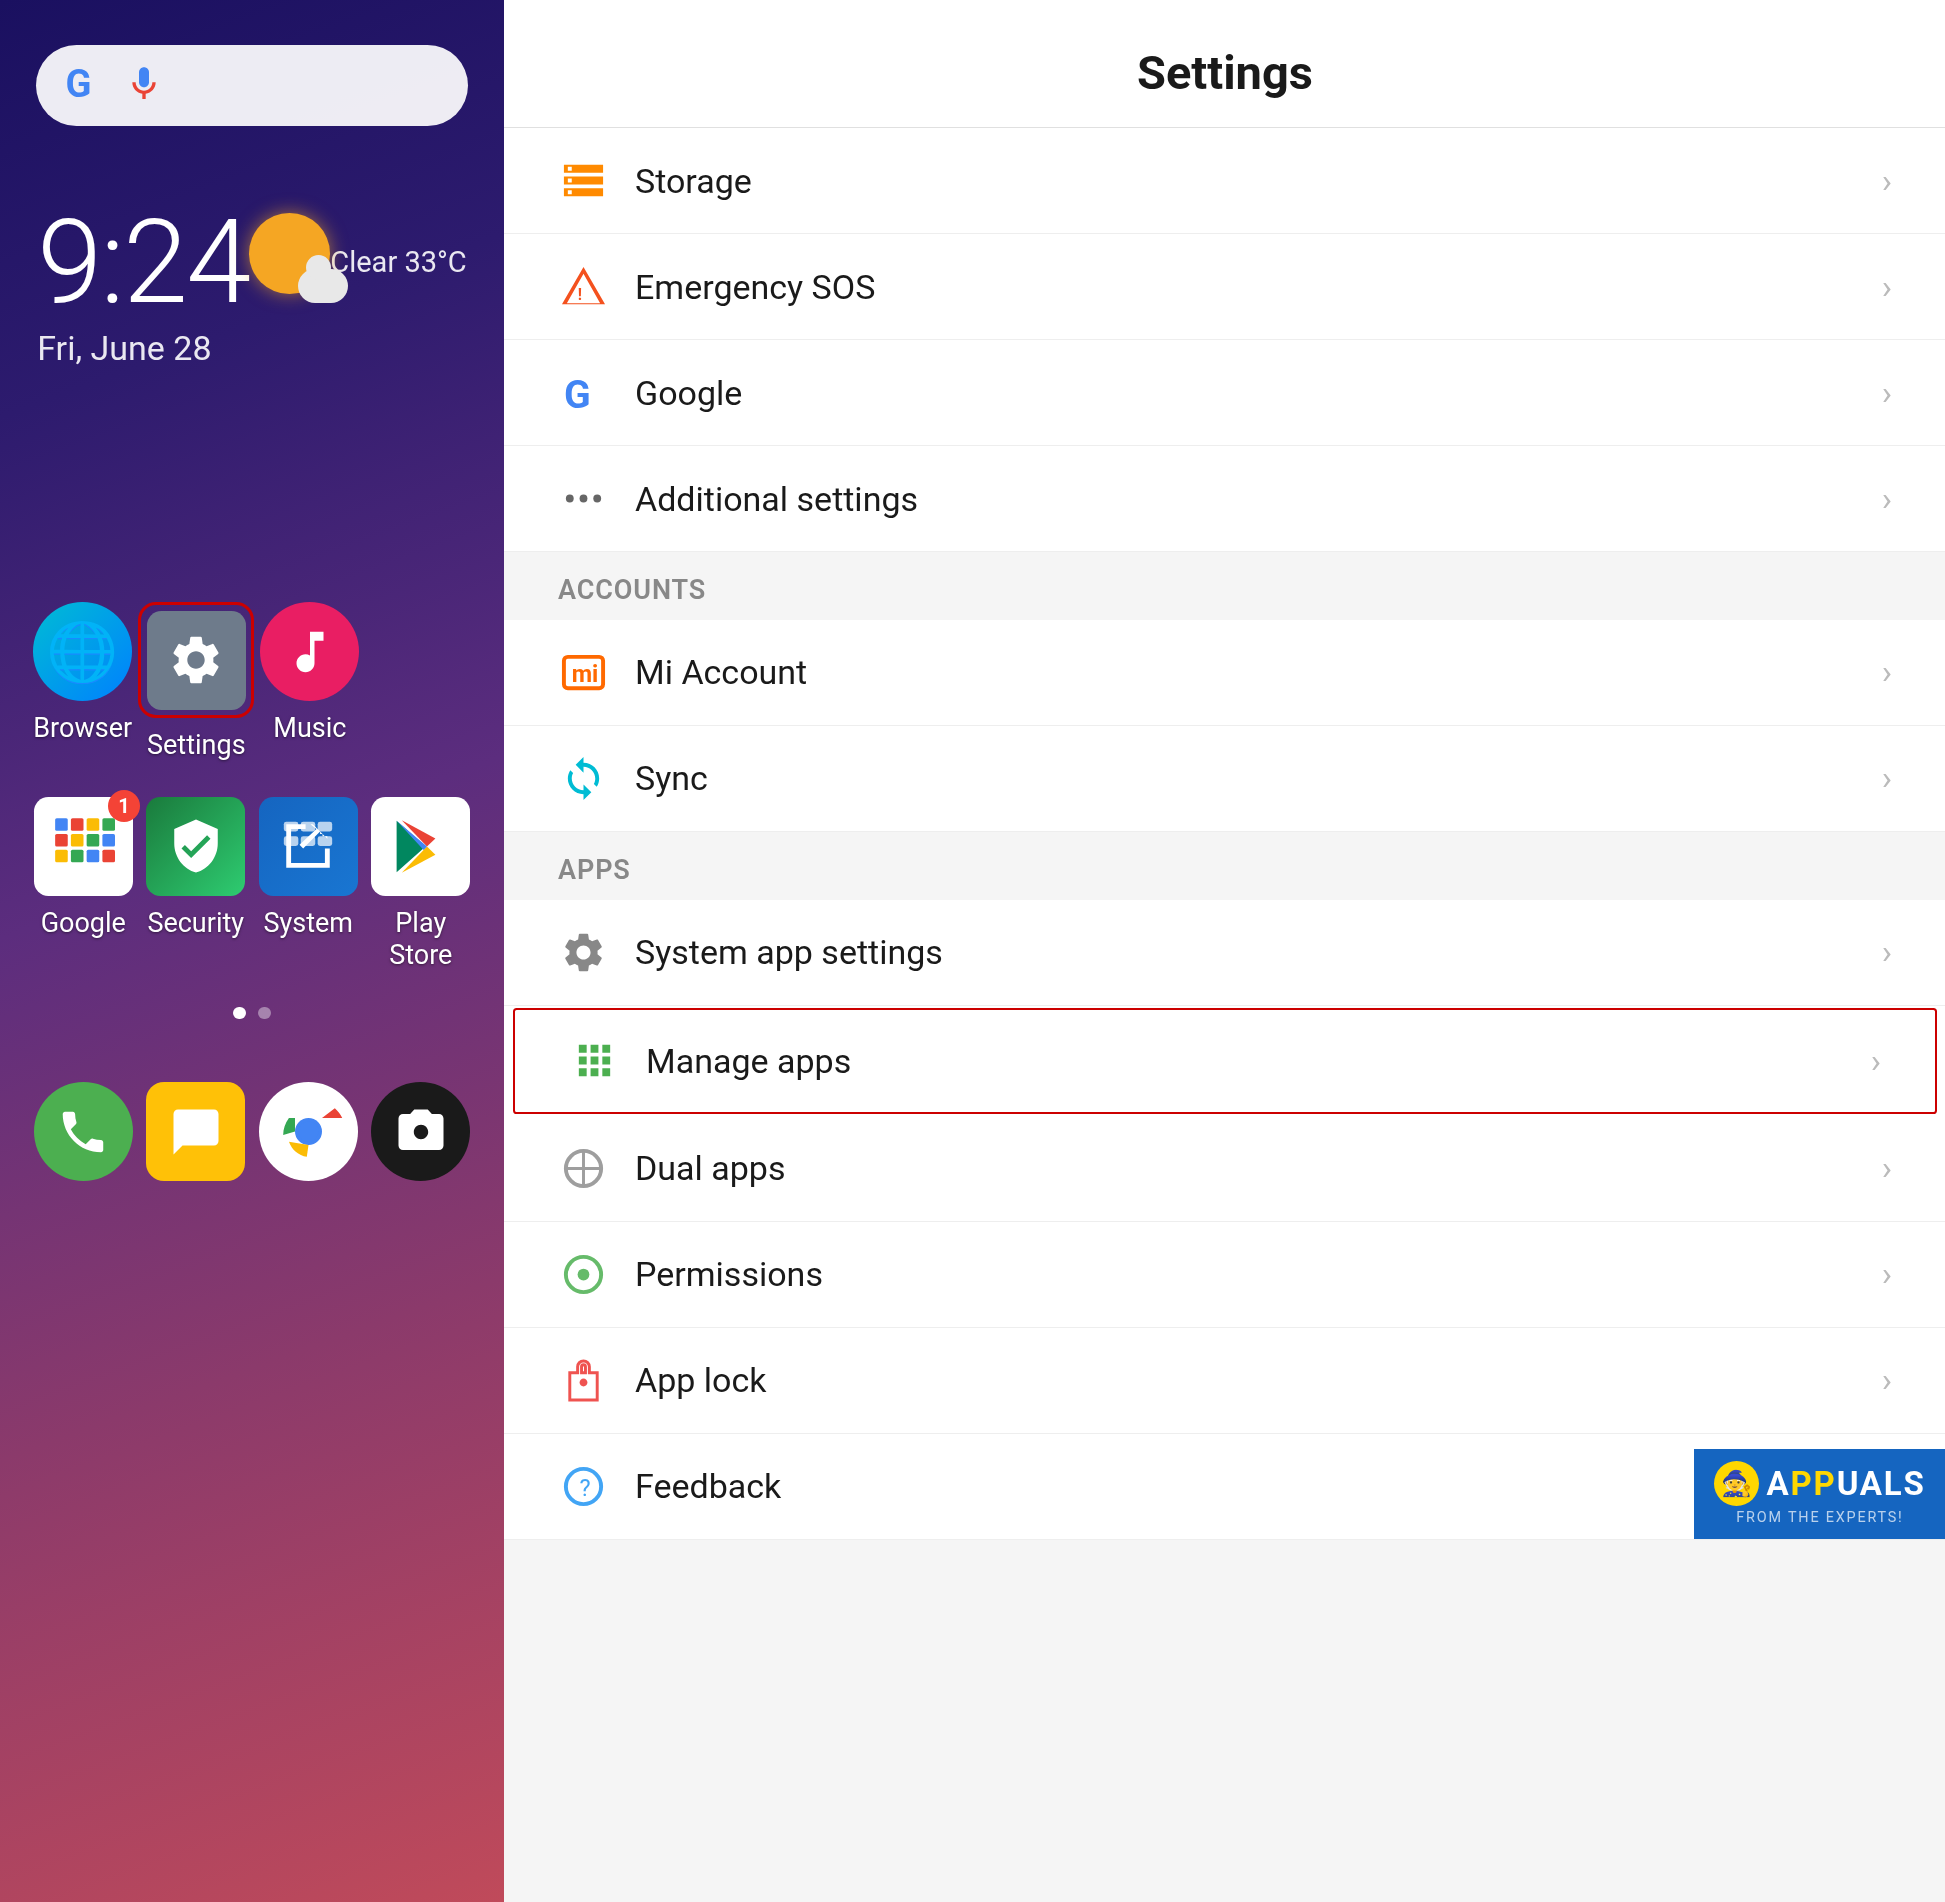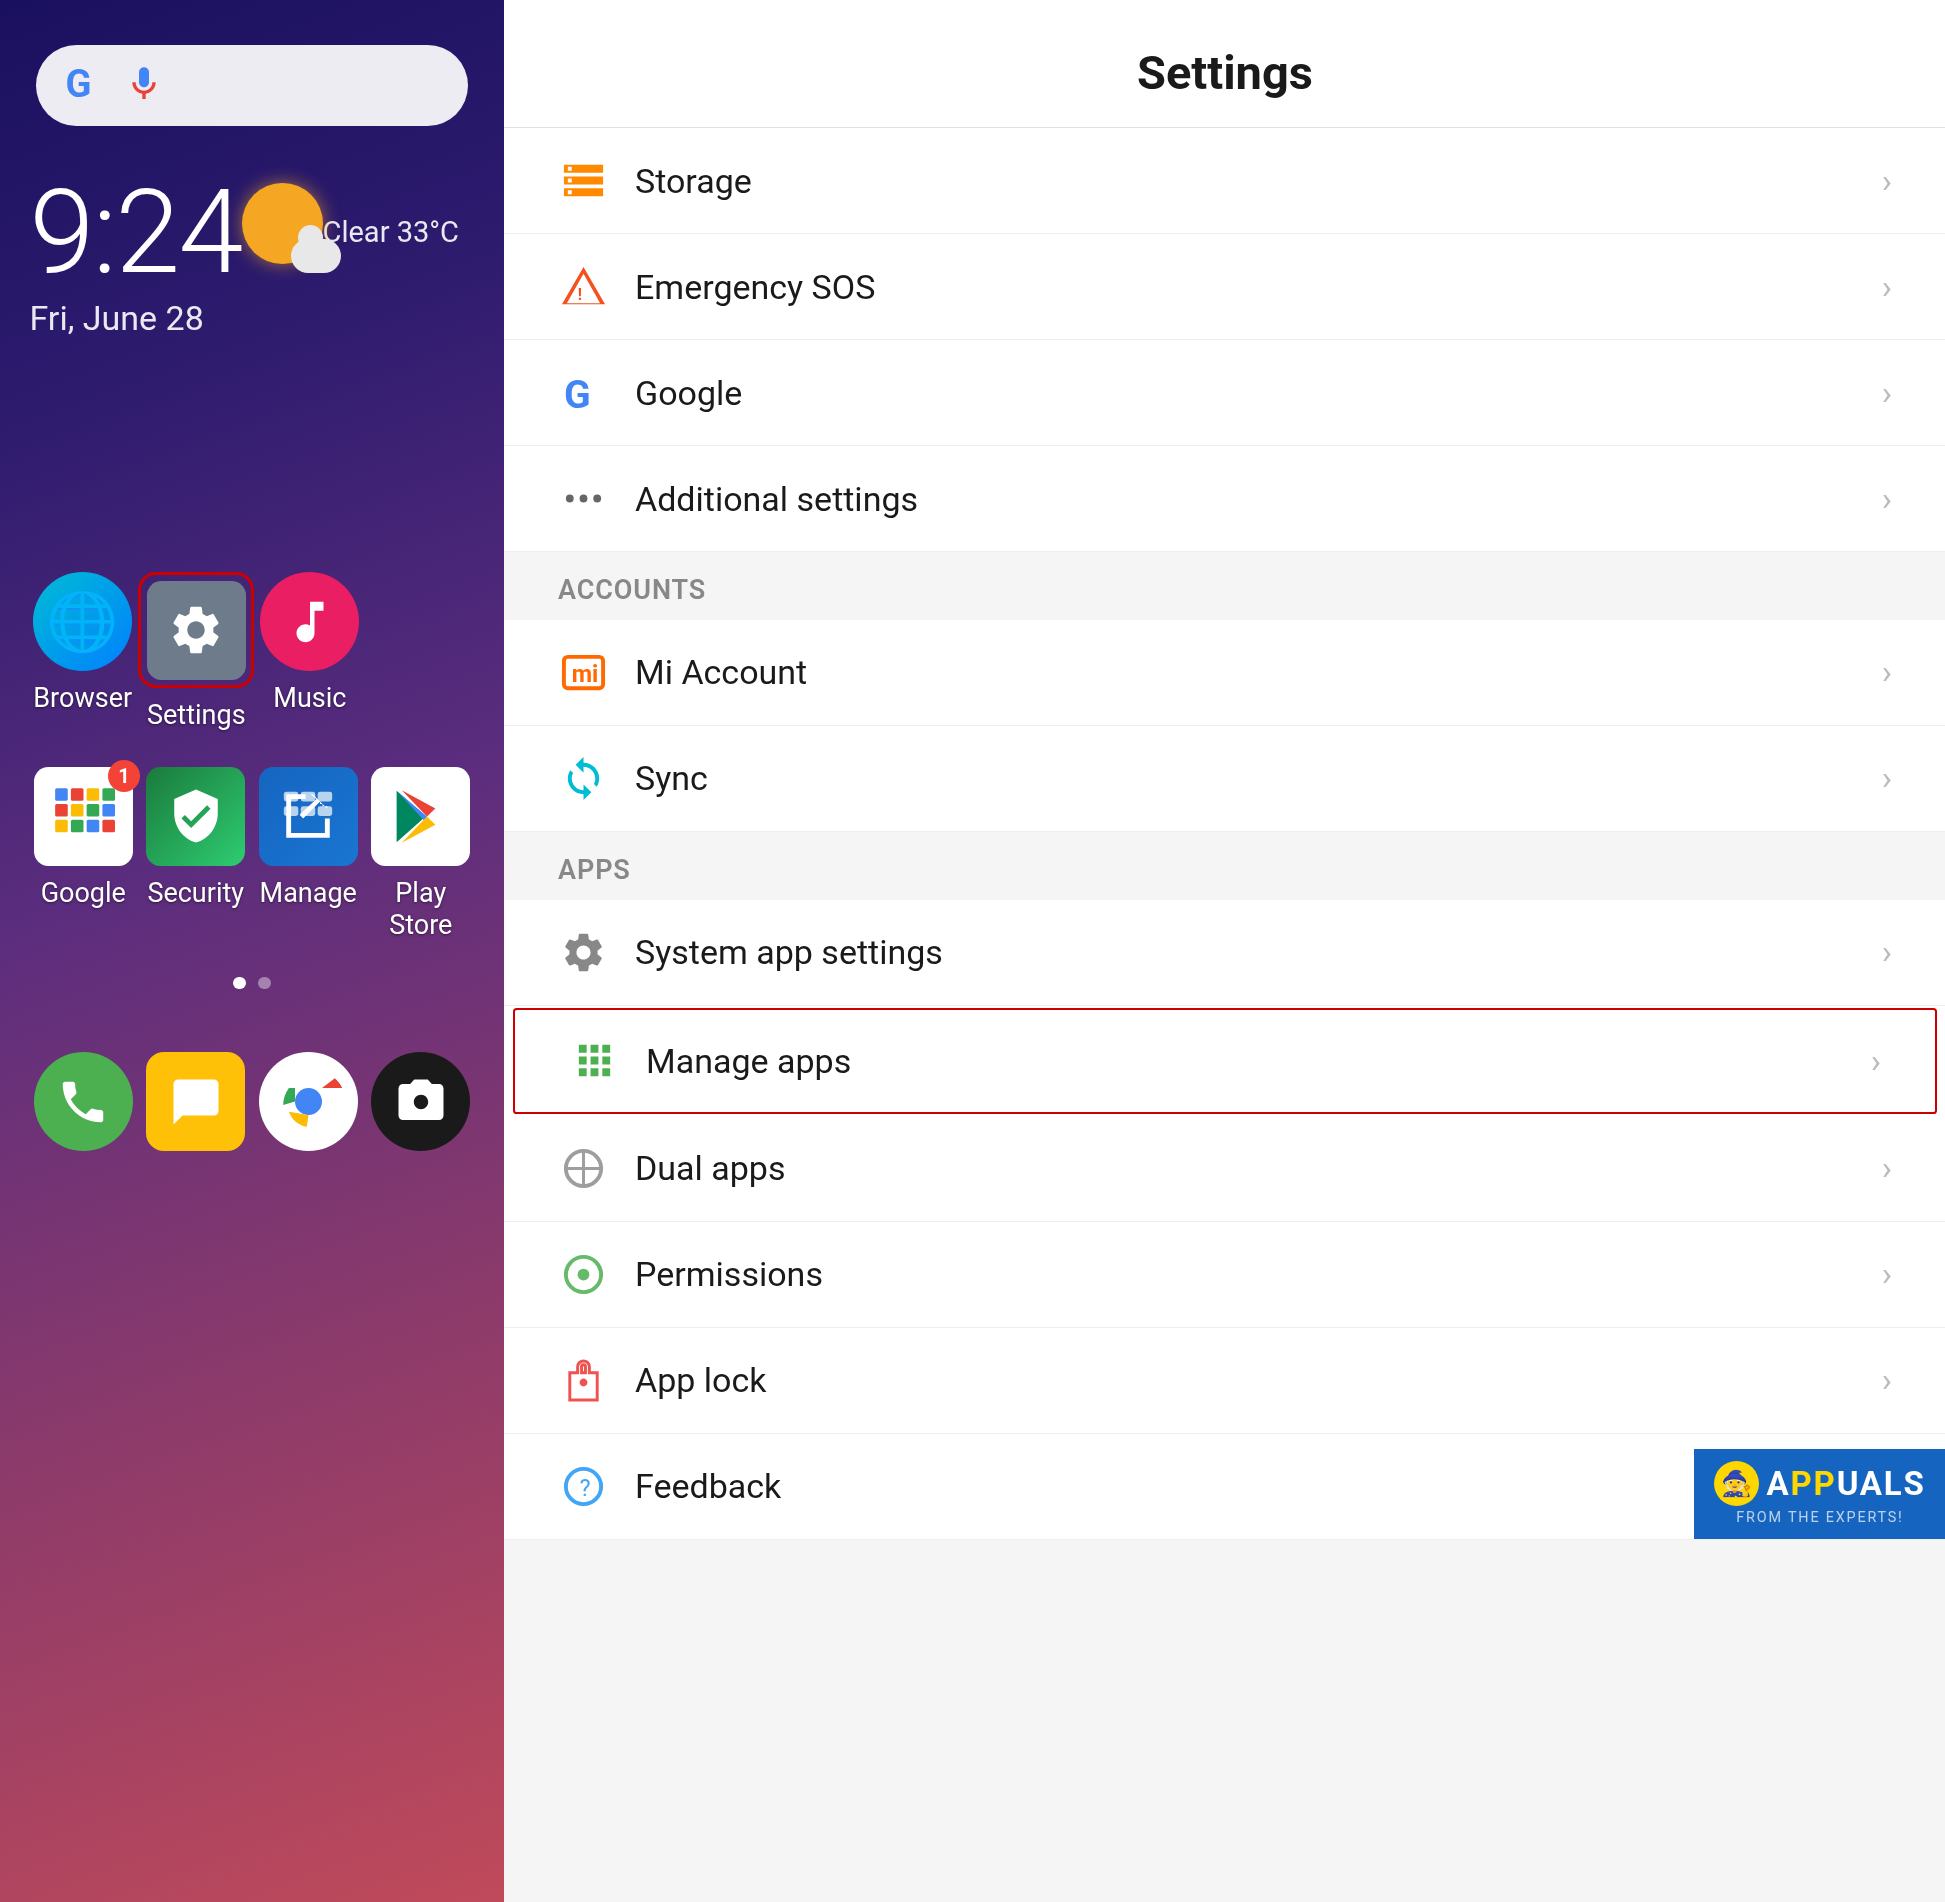--- a/index.html
+++ b/index.html
@@ -43,23 +43,23 @@
       gap: 14.4px;
     }
     .search-bar .google-g {
       width: 49px;
       height: 49px;
     }
 
     
     .time-weather {
       display: flex;
-      justify-content: flex-end;
+      justify-content: center;
       align-items: flex-start;
-      padding: 48px 45px 0;
+      padding: 78px 45px 0;
       color: white;
     }
     .time-display {
       font-size: 117px;
       font-weight: 300;
       line-height: 1;
       letter-spacing: -1.8px;
     }
     .date-display {
       font-size: 34px;
@@ -484,21 +484,21 @@
         <svg width="58" height="58" viewBox="0 0 24 24" fill="white">
           <path d="M3 3h8v2H5v14h14v-6h2v8H3V3zm11 0l3 3-7 7-1.5-1.5L15.5 5 13 3h1zm3 3l3 3v-1h-2V7h-1z"></path>
           <rect x="2" y="2" width="6" height="4" rx="1" fill="white" opacity="0.7"></rect>
           <rect x="9" y="2" width="6" height="4" rx="1" fill="white" opacity="0.7"></rect>
           <rect x="16" y="2" width="6" height="4" rx="1" fill="white" opacity="0.7"></rect>
           <rect x="2" y="8" width="6" height="4" rx="1" fill="white" opacity="0.7"></rect>
           <rect x="9" y="8" width="6" height="4" rx="1" fill="white" opacity="0.7"></rect>
           <rect x="16" y="8" width="6" height="4" rx="1" fill="white" opacity="0.7"></rect>
         </svg>
       </div>
-      <span class="app-label">Manage</span>
+      <span class="app-label">System</span>
     </div>
 
     <div class="app-item">
       <div class="icon-playstore app-icon">
         <svg width="65" height="65" viewBox="0 0 24 24">
           <path d="M3 20.5v-17c0-.83.94-1.3 1.6-.8l14 8.5c.6.37.6 1.23 0 1.6l-14 8.5c-.66.5-1.6.03-1.6-.8z" fill="none"></path>
           <path d="M3.18 21.5L13.88 12 3.18 2.5l.01 19z" fill="#01875f"></path>
           <path d="M17.5 15L5.08 21.69l9.3-9.69L17.5 15z" fill="#fbbc04"></path>
           <path d="M17.5 9L14.38 12 5.08 2.31 17.5 9z" fill="#ea4335"></path>
           <path d="M3.18 2.5L14.38 12l-1.22 1.27-9.98-10.77z" fill="#4285f4"></path>

